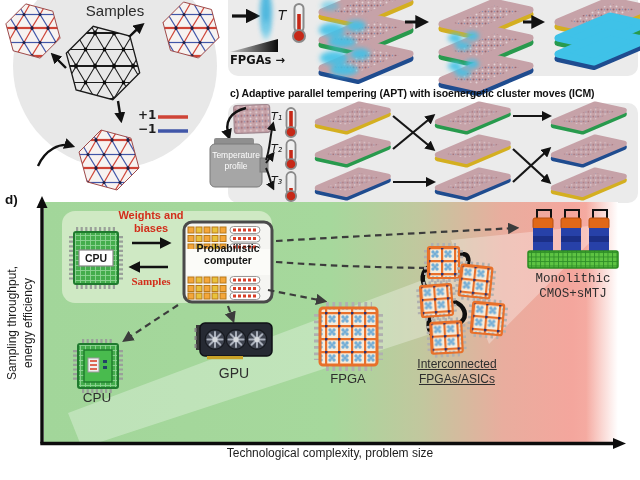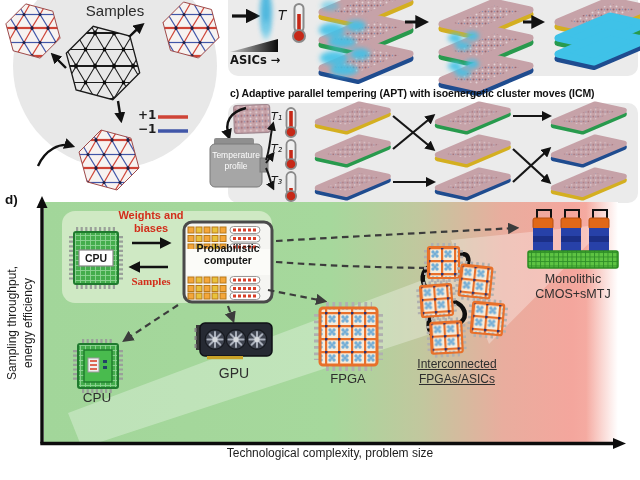--- a/index.html
+++ b/index.html
@@ -27,21 +27,21 @@
   #x-axis-label{left:130px;top:447px;width:400px;font-size:12px;color:#1d1d1d;}
   #weights-label{left:112px;top:209px;width:78px;font-size:11px;font-weight:700;color:#d22d1a;}
   #samples-label{left:112px;top:275px;width:78px;font-size:11px;font-weight:700;color:#d22d1a;font-family:Liberation Serif, serif;}
   #cpu-chip-label{left:79px;top:250px;width:34px;height:16px;font-size:10.5px;font-weight:700;
                   line-height:16px;color:#1a1a1a;}
   #prob-label{left:184px;top:242px;width:88px;font-size:10.5px;font-weight:600;color:#141414;line-height:1.18;}
   #dev-cpu-label{left:67px;top:390px;width:60px;font-size:13.5px;color:#2e2e2e;}
   #dev-gpu-label{left:203px;top:365px;width:62px;font-size:14px;color:#2e2e2e;}
   #dev-fpga-label{left:317px;top:372px;width:62px;font-size:13px;color:#2e2e2e;}
   #dev-inter-label{left:400px;top:357px;width:114px;font-size:12px;color:#2e2e2e;line-height:1.22;text-decoration:underline;}
-  #dev-mono-label{left:522px;top:272px;width:102px;font-size:12.5px;color:#2e2e2e;line-height:1.2;}
+  #dev-mono-label{left:522px;top:272px;width:102px;font-size:12.5px;color:#2e2e2e;line-height:1.2;font-family:Liberation Mono, monospace;}
 </style>
 </head>
 <body>
 
 <div id="stage">
 <svg id="fig" width="640" height="480" viewBox="0 0 640 480">
   <defs>
     <pattern id="latD" width="19" height="33" patternUnits="userSpaceOnUse">
       <g stroke="#1c1c1c" stroke-width="1.1" fill="none">
         <path d="M0,0.5 H19 M0,16.5 H19 M0,32.5 H19"></path>
@@ -435,21 +435,21 @@
       <polygon points="626,443.5 613,438 613,449" fill="#0c0c0c"></polygon>
     </g>
   </g>
 </svg>
 
 <div class="lbl ctr" id="topology-title">Samples</div>
 <div class="lbl dj" id="legend-plus">+1</div>
 <div class="lbl dj" id="legend-minus">−1</div>
 
 <div class="lbl dj it" id="b-temp-symbol">T</div>
-<div class="lbl dj" id="b-time-label">ASICs →</div>
+<div class="lbl dj" id="b-time-label">FPGAs →</div>
 
 <div class="lbl" id="c-title">c) Adaptive parallel tempering (APT) with isoenergetic cluster moves (ICM)</div>
 <div class="lbl ctr" id="temp-profile-label">Temperature profile</div>
 <div class="lbl dj it" id="t1-label">T₁</div>
 <div class="lbl dj it" id="t2-label">T₂</div>
 <div class="lbl dj it" id="t3-label">T₃</div>
 
 <div class="lbl" id="d-label">d)</div>
 <div class="lbl ctr" id="y-axis-label">
   <div>Sampling throughput,</div>

